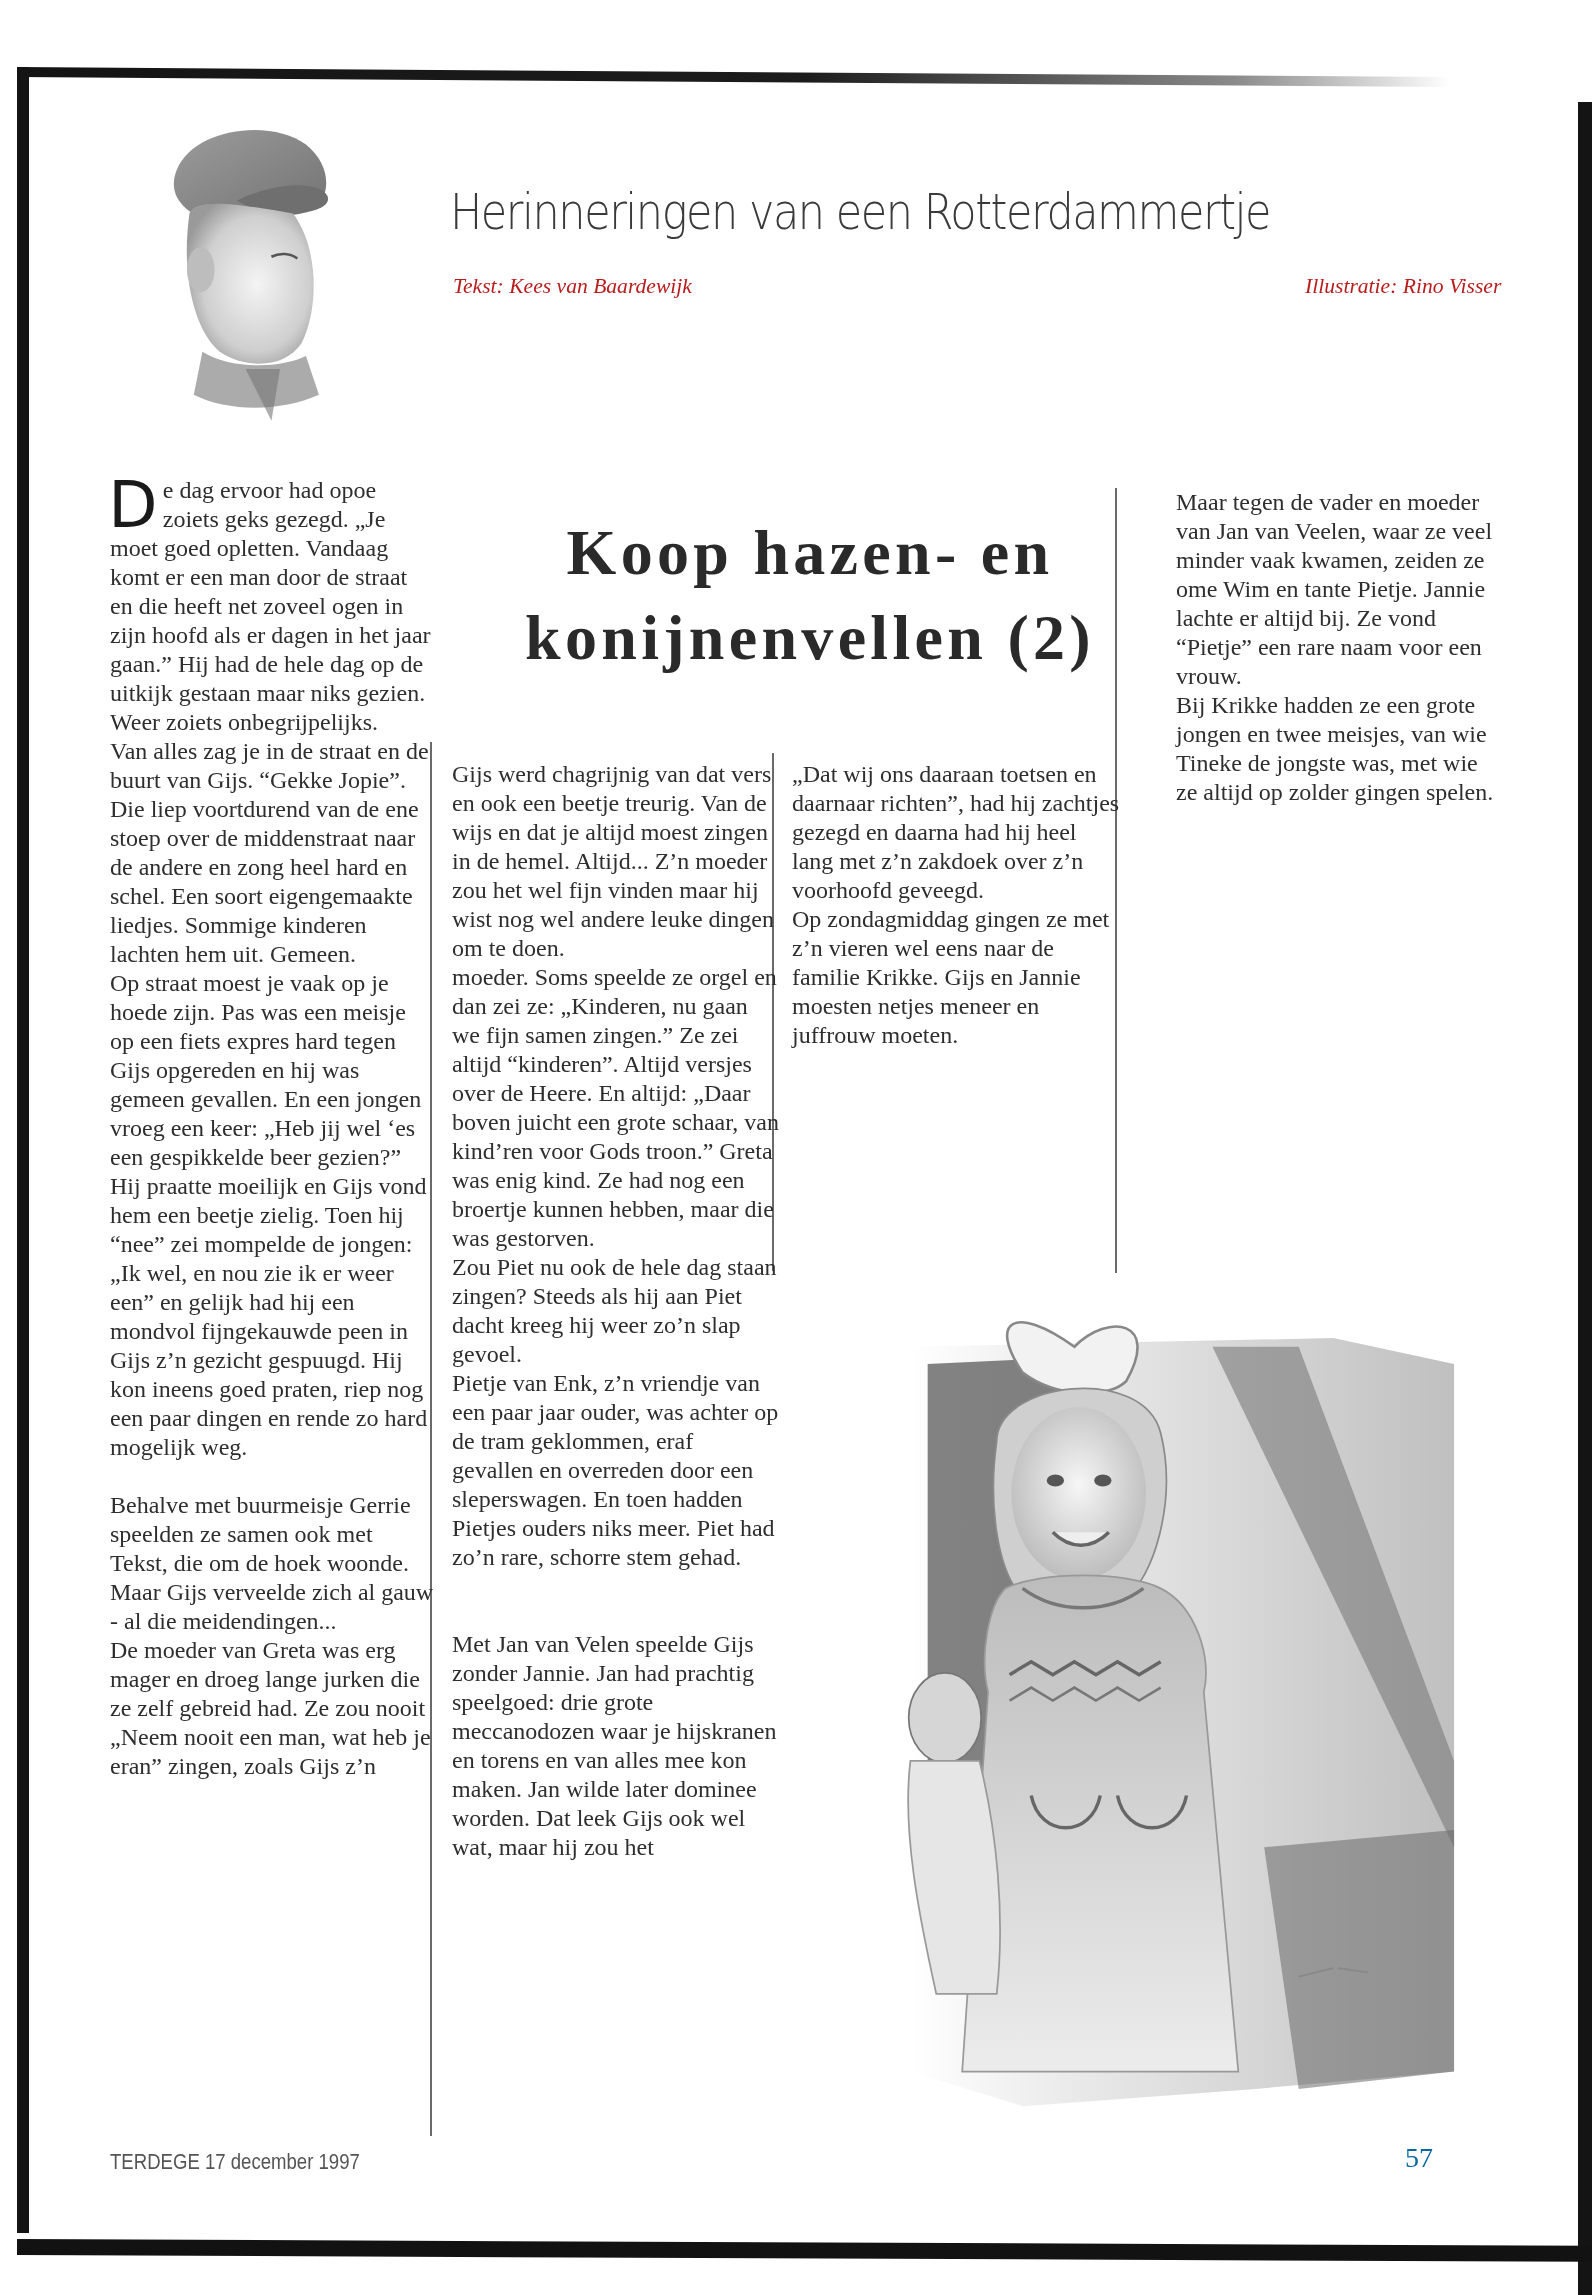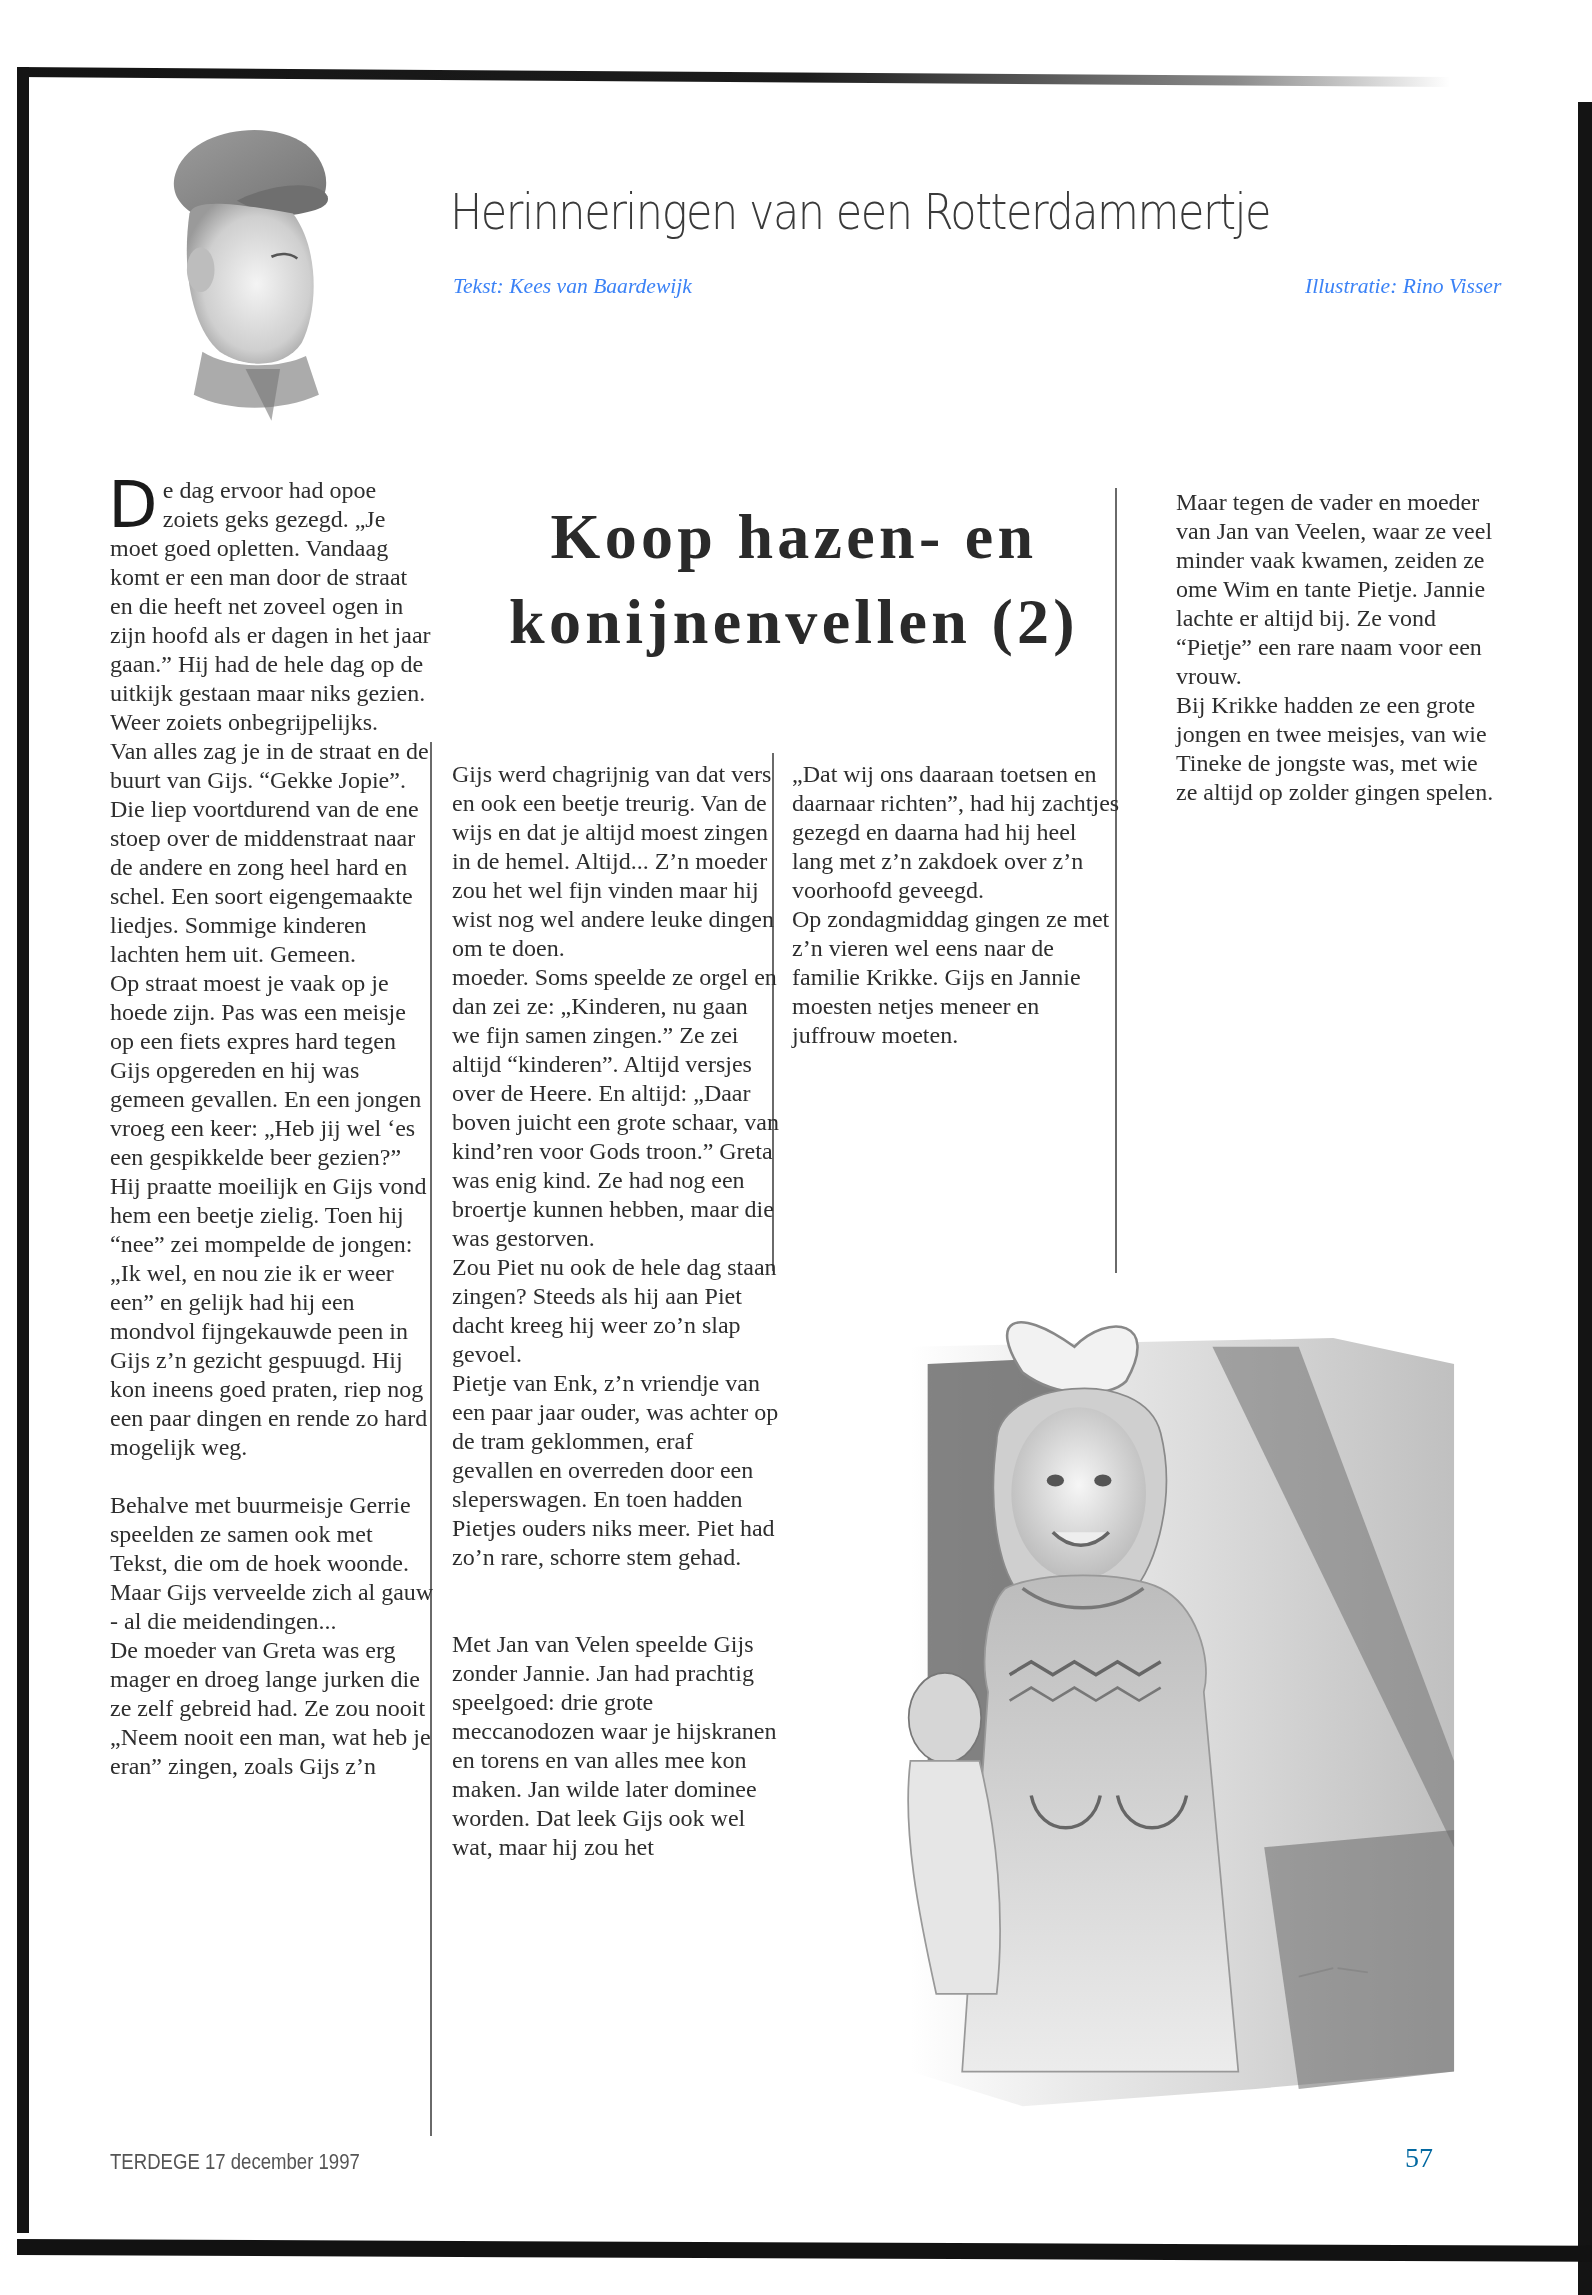--- a/index.html
+++ b/index.html
@@ -4,21 +4,21 @@
 <style>
   html, body { margin: 0; padding: 0; background: #ffffff; }
   body { width: 1592px; height: 2295px; position: relative; overflow: hidden; font-family: "Liberation Serif", "DejaVu Serif", serif; color: #2b2b2b; }
   .frame-left { position: absolute; left: 17.3px; top: 67px; width: 12px; height: 2166px; background: #141414; }
   .frame-top { position: absolute; left: 17.3px; top: 67px; width: 1433px; height: 10.4px; background: linear-gradient(to right, #141414 0%, #1c1c1c 55%, #8a8a8a 85%, rgba(255,255,255,0) 100%); transform: skewY(0.4deg); transform-origin: left top; }
   .frame-right { position: absolute; left: 1578px; top: 102px; width: 14.7px; height: 2209px; background: #141414; }
   .frame-bottom { position: absolute; left: 17.3px; top: 2239px; width: 1575px; height: 15.5px; background: #121212; transform: skewY(0.25deg); transform-origin: left top; }
 
   .portrait { position: absolute; left: 142px; top: 110px; width: 233px; height: 328px; }
   .series-title { position: absolute; left: 450px; top: 183px; font-family: "DejaVu Sans", sans-serif; font-weight: 300; font-size: 50px; letter-spacing: -1.7px; color: #3a3a3a; transform: scaleX(0.86); transform-origin: left top; white-space: nowrap; }
-  .credit { position: absolute; top: 274px; font-family: "Liberation Serif", serif; font-style: italic; font-size: 21.6px; color: #3b82f6; }
+  .credit { position: absolute; top: 274px; font-family: "Liberation Serif", serif; font-style: italic; font-size: 21.6px; color: #b91c1c; }
   .credit-text { left: 453px; }
   .credit-illus { left: 1305px; }
 
   .col { position: absolute; font-size: 24px; line-height: 29px; color: #2e2e2e; }
   .col p { margin: 0; }
   .col .gap { height: 29px; }
   .col1 { left: 110px; top: 476px; width: 324px; }
   .col2 { left: 452px; top: 760px; width: 328px; }
   .col3 { left: 792px; top: 760px; width: 328px; }
   .col4 { left: 1132px; top: 488px; width: 328px; margin-left: 44px; }
@@ -63,21 +63,21 @@
   <ellipse cx="68" cy="185" rx="16" ry="26" fill="#bdbdbd"></ellipse>
   <path d="M150 170 C160 165 172 166 180 172" stroke="#555" stroke-width="3" fill="none"></path>
   <path d="M70 280 C100 300 160 300 190 285 L205 330 C160 350 100 350 60 330 Z" fill="#888" opacity="0.7"></path>
   <path d="M120 300 L150 360 L160 300 Z" fill="#777" opacity="0.6"></path>
 </svg>
 
 <div class="series-title">Herinneringen van een Rotterdammertje</div>
 <div class="credit credit-text">Tekst: Kees van Baardewijk</div>
 <div class="credit credit-illus">Illustratie: Rino Visser</div>
 
-<h1 class="headline" style="margin:0;">
+<h1 class="headline" style="margin:16px;">
   <span>Koop hazen- en</span><br>
   <span>konijnenvellen (2)</span>
 </h1>
 
 <div class="rule rule-1"></div>
 <div class="rule rule-2"></div>
 <div class="rule rule-3"></div>
 
 <div class="col col1">
   <p><span class="dropcap">D</span><span>e dag ervoor had opoe zoiets geks gezegd. „Je moet goed opletten. Vandaag komt er een man door de straat en die heeft net zoveel ogen in zijn hoofd als er dagen in het jaar gaan.” Hij had de hele dag op de uitkijk gestaan maar niks gezien. Weer zoiets onbegrijpelijks.</span></p>

